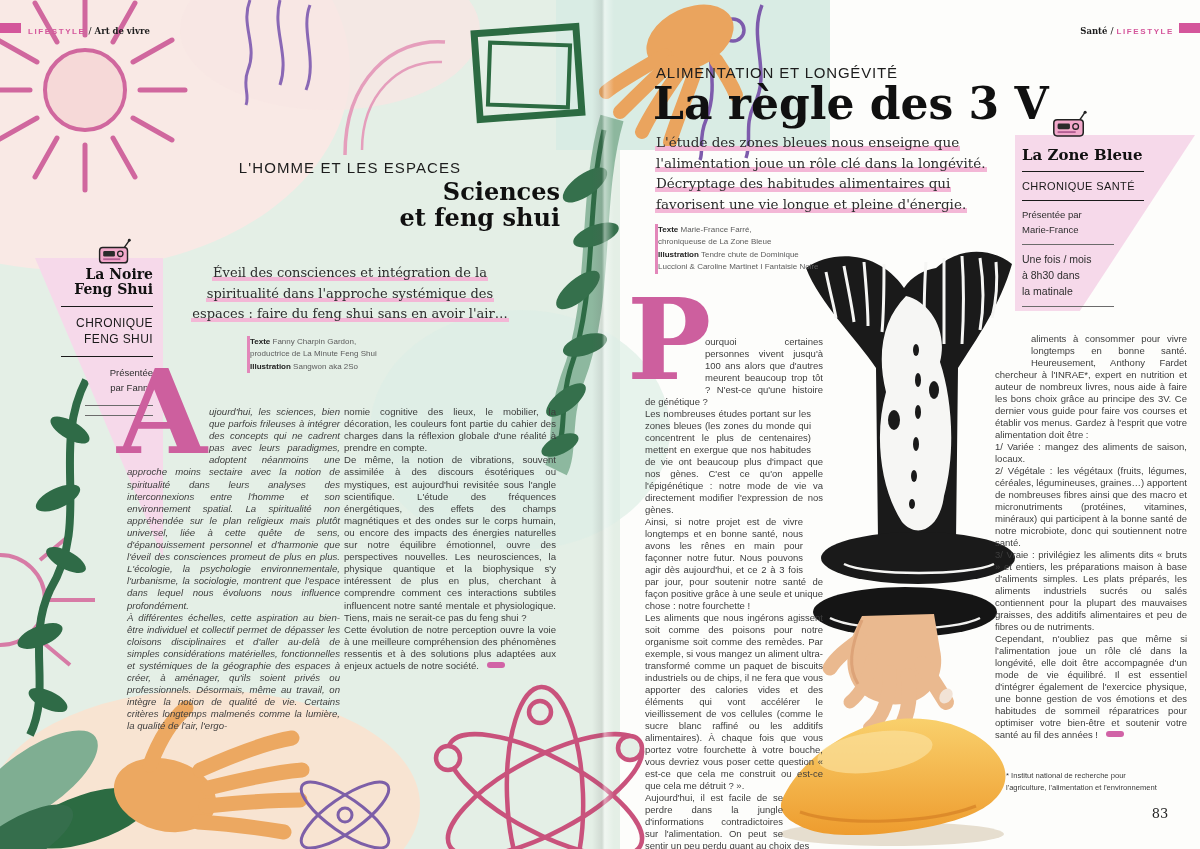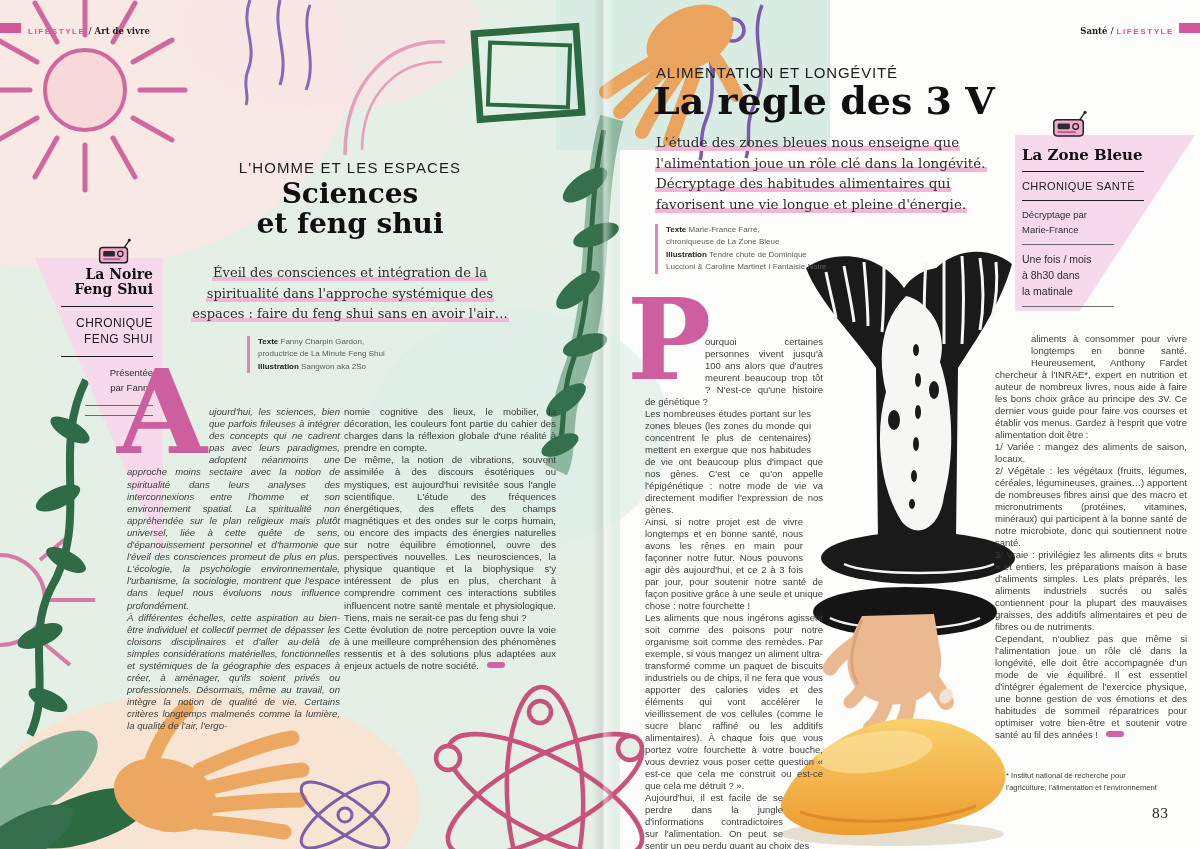--- a/index.html
+++ b/index.html
@@ -12,27 +12,27 @@
   .hdr-block{position:absolute;width:21px;height:10px;background:#d4569b;}
   .hdr{position:absolute;top:23px;height:12px;line-height:11px;white-space:nowrap;}
   .hdr .sec{font-weight:bold;font-size:8px;letter-spacing:1.6px;color:#d4569b;}
   .hdr .sl{font-family:"DejaVu Serif",serif;font-size:9px;color:#222;padding:0 3px;}
   .hdr .top{font-family:"DejaVu Serif","Liberation Serif",serif;font-weight:bold;font-size:8.5px;color:#1d1d1d;}
 
   
   .kicker{position:absolute;color:#1d1d1d;font-size:15px;letter-spacing:1.1px;font-weight:400;}
   #l-kicker{left:172px;top:159px;width:356px;text-align:center;}
   .bigtitle{position:absolute;font-family:"DejaVu Serif","Liberation Serif",serif;font-weight:bold;color:#101010;}
-  #l-title{left:140px;top:179px;width:420px;text-align:center;font-size:28px;line-height:1.07;}
+  #l-title{left:140px;top:179px;width:420px;text-align:right;font-size:24px;line-height:1.07;}
   .stand{position:absolute;font-family:"DejaVu Serif","Liberation Serif",serif;color:#2d2d2d;}
   #l-stand{left:140px;top:263px;width:420px;text-align:center;font-size:13px;line-height:1.58;}
   .hl{background:linear-gradient(#f3b7d6,#f3b7d6) left 100% / 100% 4px no-repeat;padding:0 1px 1px 1px;}
   #r-stand .hl{background-size:100% 5px;}
 
-  .credits{position:absolute;border-left:3px solid #e387ba;padding-left:8px;
+  .credits{position:absolute;border-left:3px solid #e387ba;
            font-size:8px;line-height:1.55;color:#5c5c5c;}
   .credits b{color:#222;}
   #l-credits{left:247px;top:336px;width:235px;}
   #r-credits{left:655px;top:224px;width:255px;}
 
   
   .sb-box{position:absolute;background:#f6d9ea;}
   #l-sbbox{left:35px;top:258px;width:128px;height:300px;clip-path:polygon(0 0,100% 0,100% 100%);}
   #r-sbbox{left:1015px;top:135px;width:180px;height:176px;clip-path:polygon(0 0,100% 0,36% 100%,0 100%);}
   .sb{position:absolute;color:#1a1a1a;}
@@ -65,21 +65,21 @@
   .cap-space-a{float:left;width:82px;height:50px;}
   .cap-space-p{float:left;width:60px;height:50px;}
   .rf1{float:right;width:12px;height:48px;}
   .rf2{float:right;width:20px;height:60px;}
   .rf3{float:right;width:40px;height:40px;}
   .lf1{float:left;width:36px;height:25px;}
   .endmark::after{content:"";display:inline-block;width:18px;height:6px;border-radius:3px;
                   background:#d163a6;margin-left:8px;vertical-align:1px;}
 
   #r-kicker{left:656px;top:64px;width:360px;letter-spacing:.8px;}
-  #r-title{left:653px;top:82px;width:400px;font-size:38px;line-height:1.0;}
+  #r-title{left:653px;top:82px;width:400px;font-size:44px;line-height:1.0;}
   #r-stand{left:655px;top:132px;width:362px;font-size:13.5px;line-height:1.52;}
 
   #footnote{position:absolute;left:1006px;top:770px;width:186px;font-size:7.6px;line-height:1.55;color:#3a3a3a;}
   #pagenum{position:absolute;left:1140px;top:806px;width:40px;text-align:center;
            font-family:"DejaVu Serif",serif;font-size:13px;color:#222;}
 
   .gutter{position:absolute;left:592px;top:0;width:22px;height:849px;z-index:4;pointer-events:none;
           background:linear-gradient(90deg,rgba(0,0,0,0) 0%,rgba(90,90,90,.14) 45%,rgba(255,255,255,.45) 58%,rgba(0,0,0,0) 100%);}
   .radio{position:absolute;z-index:3;}
 </style>
@@ -340,21 +340,21 @@
     <rect x="8" y="14" width="13" height="6" rx="1.5" fill="#2b2b2b"></rect>
     <circle cx="27" cy="17" r="3" fill="none" stroke="#222" stroke-width="1.4"></circle>
     <rect x="8" y="22" width="19" height="2" fill="#b45f93"></rect>
   </svg>
   <div id="r-sb" class="sb">
     <div class="sb-title">La Zone Bleue</div>
     <div class="sb-rule"></div>
     <div class="sb-chron">CHRONIQUE SANTÉ</div>
     <div class="sb-rule"></div>
     <div class="sb-small">
-      <div>Décryptage par</div>
+      <div>Présentée par</div>
       <div>Marie-France</div>
     </div>
     <div class="sb-rule thin"></div>
     <div class="sb-small sb-sched">
       <div>Une fois / mois</div>
       <div>à 8h30 dans</div>
       <div>la matinale</div>
     </div>
     <div class="sb-rule thin"></div>
   </div>

